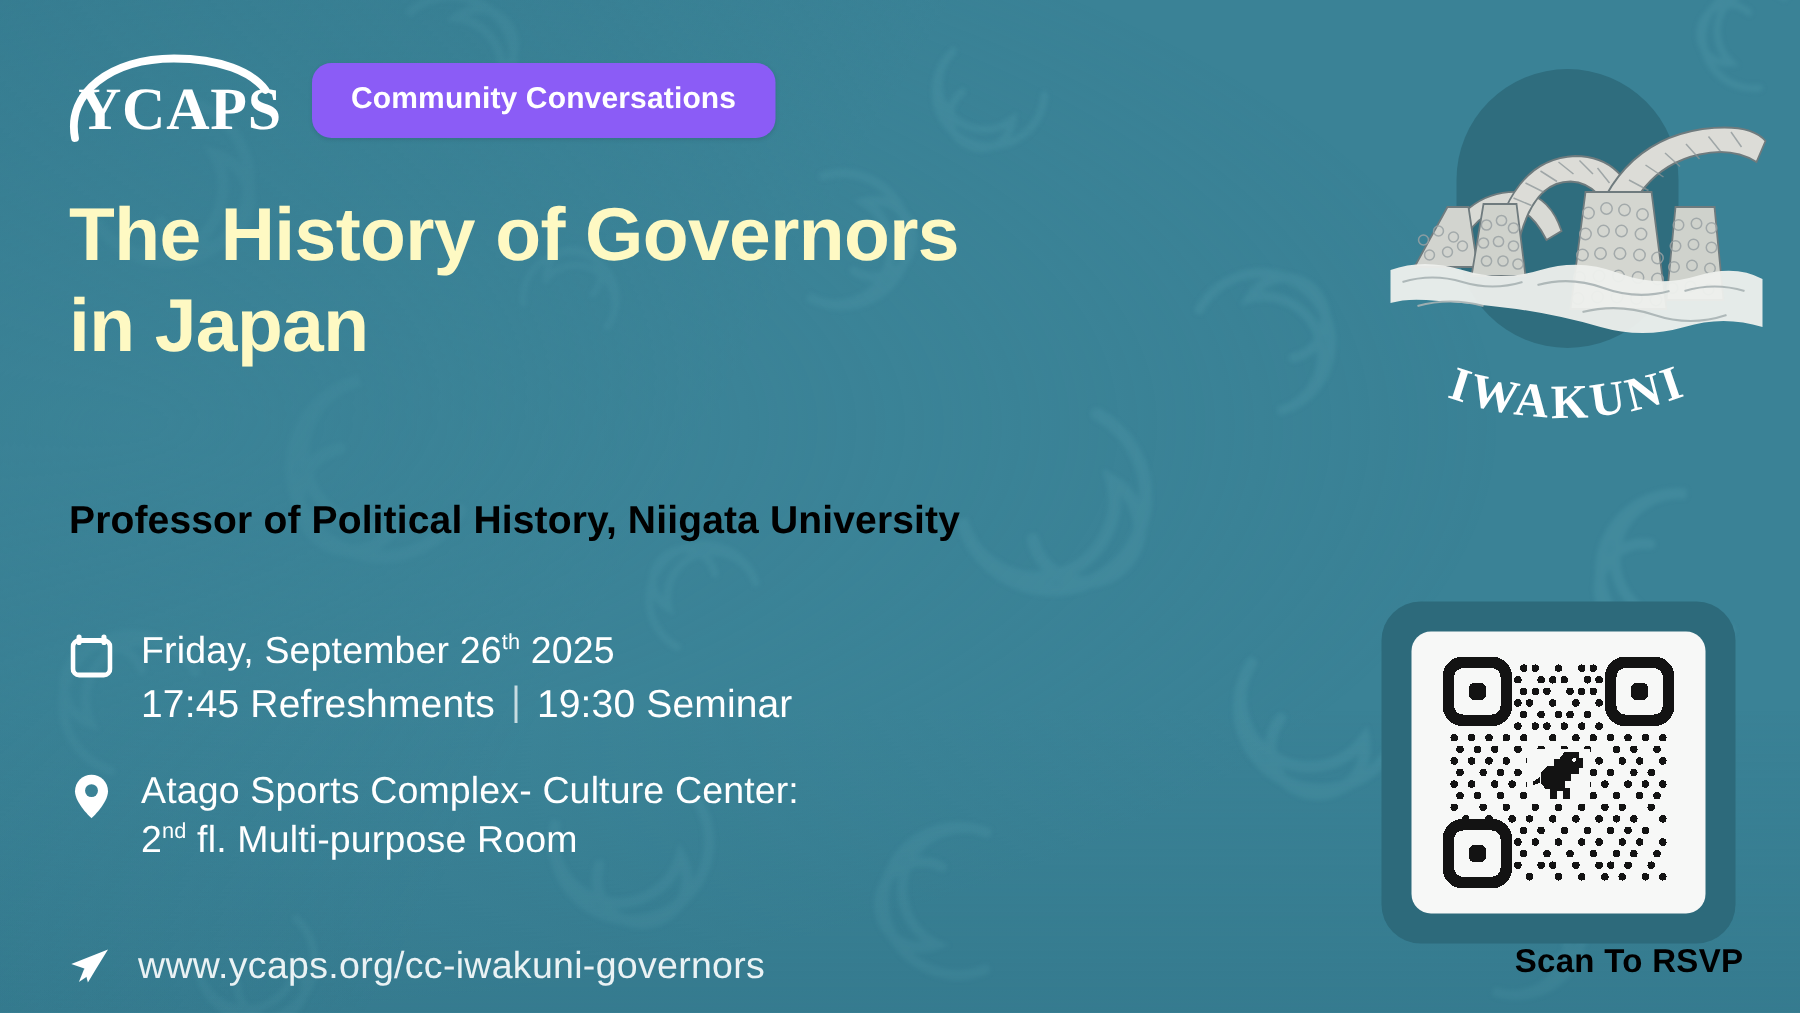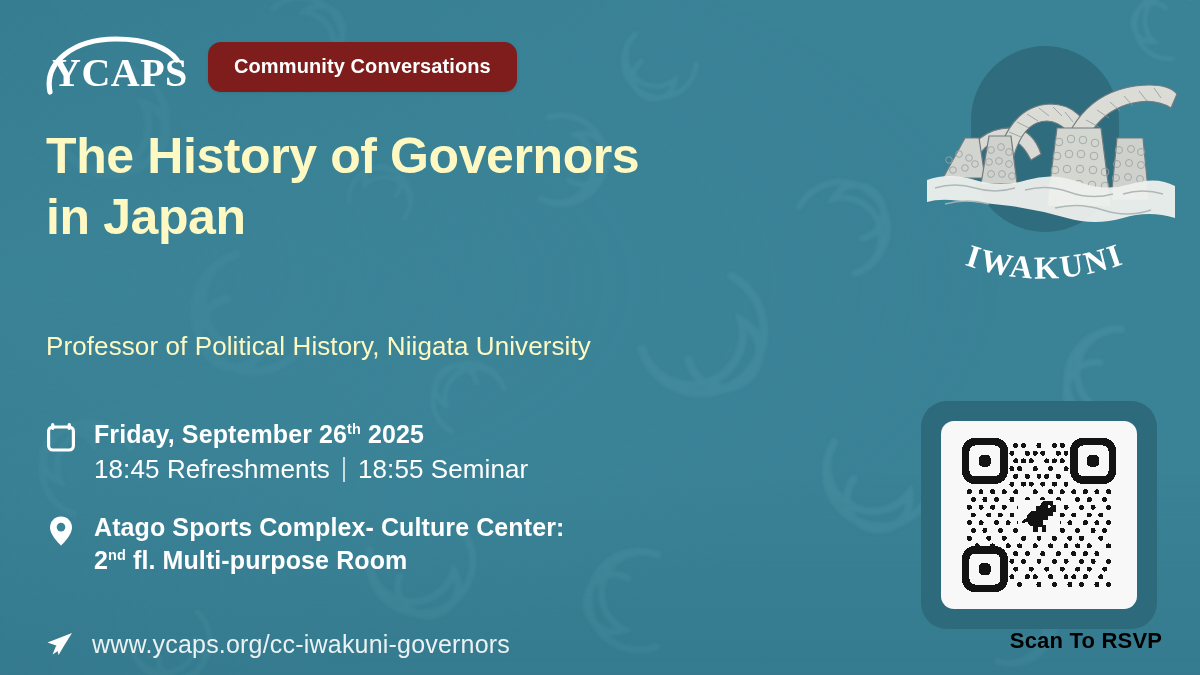--- a/index.html
+++ b/index.html
@@ -33,21 +33,21 @@
   #ycaps-logo { position:relative; width:140px; height:62px; }
   #ycaps-logo svg { position:absolute; left:0; top:0; }
   #ycaps-word {
     position:absolute; left:8px; top:17px;
     font-family:"Liberation Serif", serif;
     font-size:40px; font-weight:700; letter-spacing:.5px;
     color:#ffffff; line-height:1;
   }
 
   #cc-pill {
-    background:#7f1d1d;
+    background:#8b5cf6;
     color:#fff;
     font-size:20px; font-weight:700;
     letter-spacing:.1px;
     padding:13px 26px 14px;
     border-radius:13px;
     white-space:nowrap;
     box-shadow:0 1px 3px rgba(0,0,0,.10);
   }
 
   
@@ -60,32 +60,32 @@
     letter-spacing:-.4px;
   }
   #title .ln { display:block; }
 
   #speaker-name {
     position:absolute; left:46px; top:291px;
     color:#fff; font-size:25px; font-weight:700; letter-spacing:.1px;
   }
   #speaker-role {
     position:absolute; left:46px; top:331px;
-    color:#fef9c3; font-size:26px; font-weight:400; letter-spacing:.1px;
+    color:#000000; font-size:26px; font-weight:700; letter-spacing:.1px;
   }
 
   
   .info-row { position:absolute; left:46px; display:flex; align-items:flex-start; gap:18px; }
   #row-date { top:418px; }
   #row-venue { top:511px; }
 
   .info-icon { width:30px; flex:0 0 30px; padding-top:4px; display:flex; justify-content:center; }
 
   .info-lines { color:#fff; }
-  .l-strong { font-size:25px; font-weight:700; letter-spacing:.1px; line-height:1.30; white-space:nowrap; }
+  .l-strong { font-size:25px; font-weight:400; letter-spacing:.1px; line-height:1.30; white-space:nowrap; }
   .l-light  { font-size:26px; font-weight:400; letter-spacing:.1px; line-height:1.30; white-space:nowrap; margin-top:2px; }
   .l-strong sup, .l-light sup { font-size:.58em; vertical-align:super; line-height:0; }
   .tdiv {
     display:inline-block; width:2px; height:25px;
     background:rgba(255,255,255,.72);
     vertical-align:-4px; margin:0 13px;
   }
 
   
   #footer { position:absolute; left:44px; top:630px; display:flex; align-items:flex-start; gap:18px; }
@@ -178,21 +178,21 @@
   <div class="info-row" id="row-date">
     <span class="info-icon">
       <svg width="28" height="30" viewBox="0 0 28 30" aria-hidden="true">
         <rect x="4" y="1" width="3.4" height="7" rx="1.7" fill="#fff"></rect>
         <rect x="20.6" y="1" width="3.4" height="7" rx="1.7" fill="#fff"></rect>
         <rect x="1.6" y="5" width="24.8" height="23" rx="4.2" fill="none" stroke="#fff" stroke-width="3.2"></rect>
       </svg>
     </span>
     <div class="info-lines">
       <div class="l-strong"><span>Friday, September 26</span><sup>th</sup><span> 2025</span></div>
-      <div class="l-light"><span>18:45 Refreshments</span><span class="tdiv"></span><span>18:55 Seminar</span></div>
+      <div class="l-light"><span>17:45 Refreshments</span><span class="tdiv"></span><span>19:30 Seminar</span></div>
     </div>
   </div>
 
   <div class="info-row" id="row-venue">
     <span class="info-icon">
       <svg width="24" height="32" viewBox="0 0 24 32" aria-hidden="true">
         <path d="M12,1.5 C5.9,1.5 1,6.4 1,12.5 C1,20.5 12,30.5 12,30.5 C12,30.5 23,20.5 23,12.5 C23,6.4 18.1,1.5 12,1.5 Z" fill="#ffffff"></path>
         <circle cx="12" cy="12.1" r="4.3" fill="#3a8296"></circle>
       </svg>
     </span>

